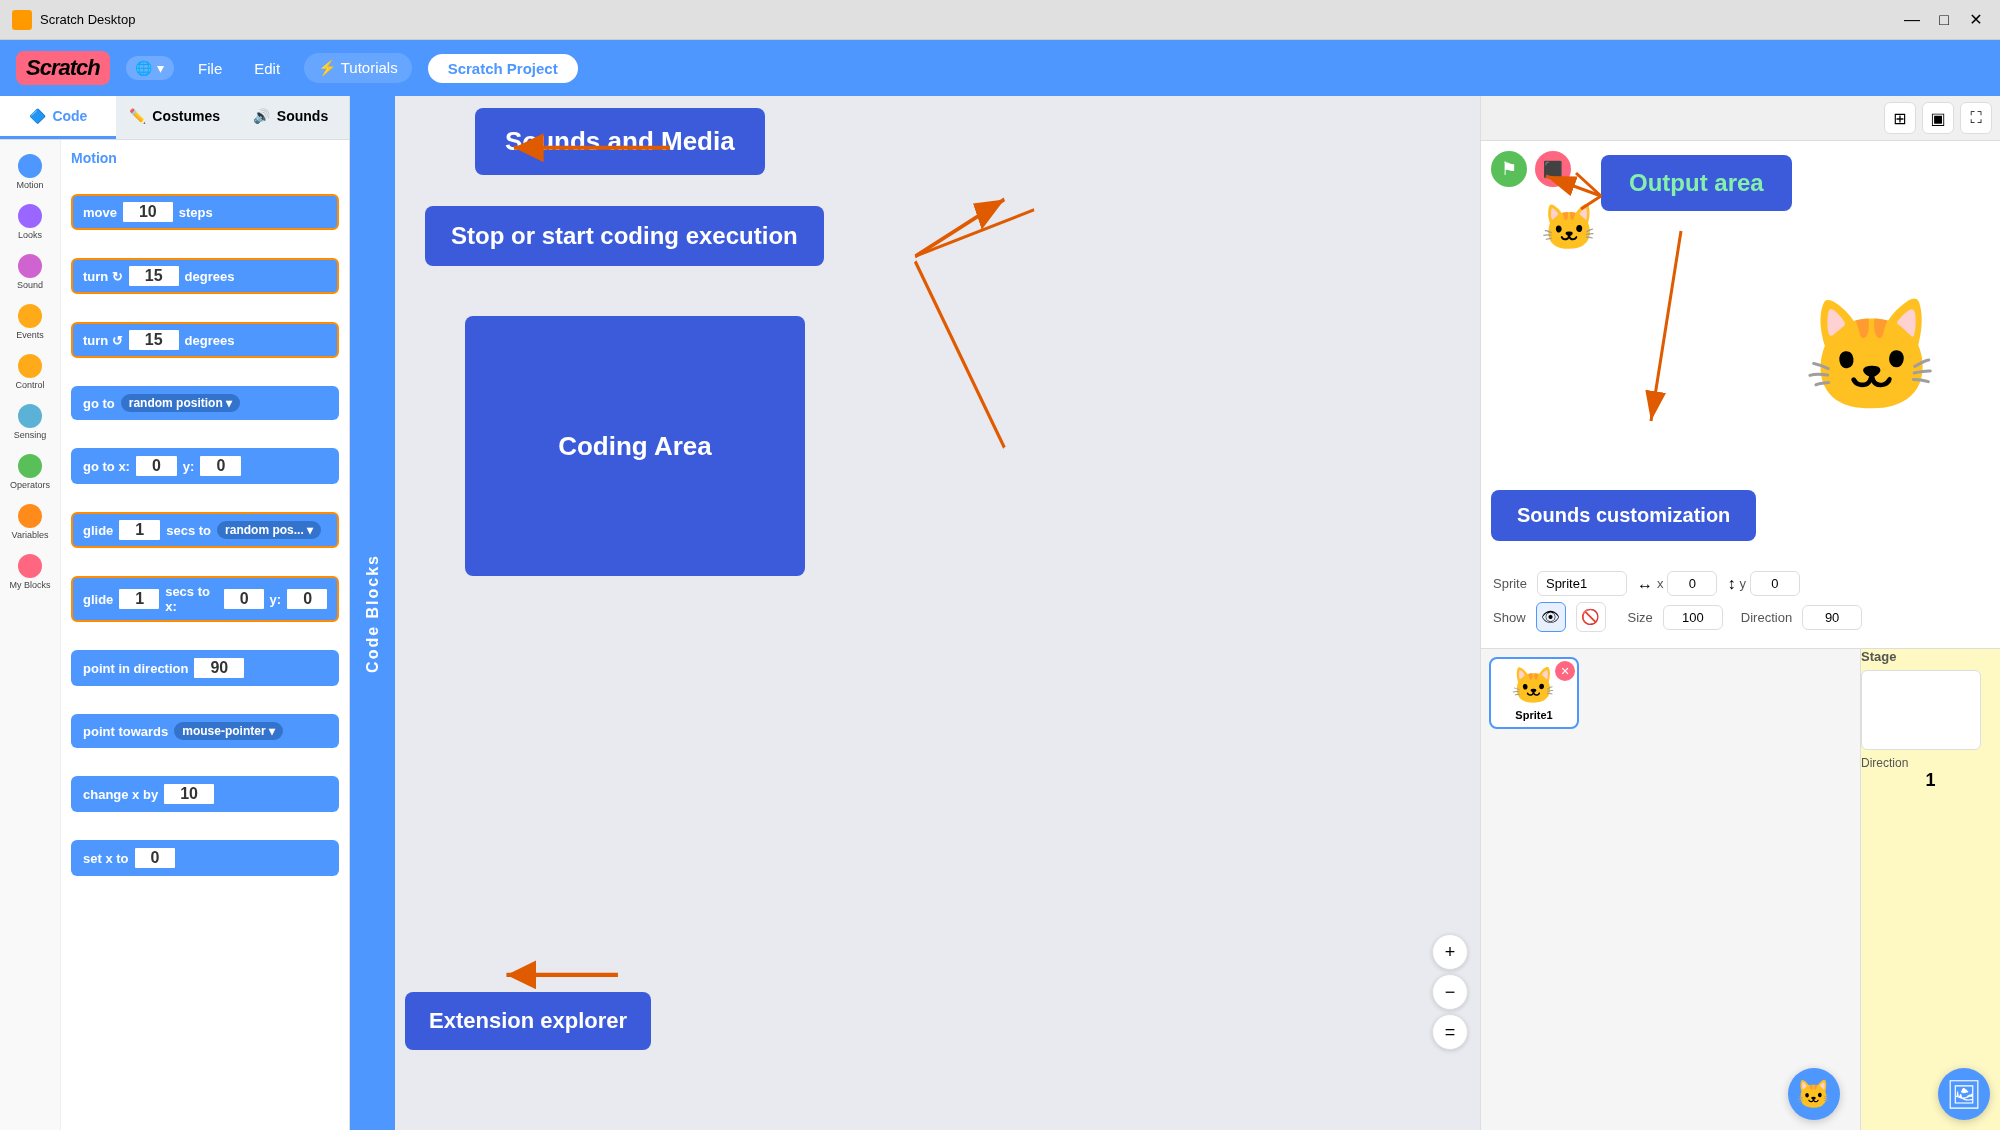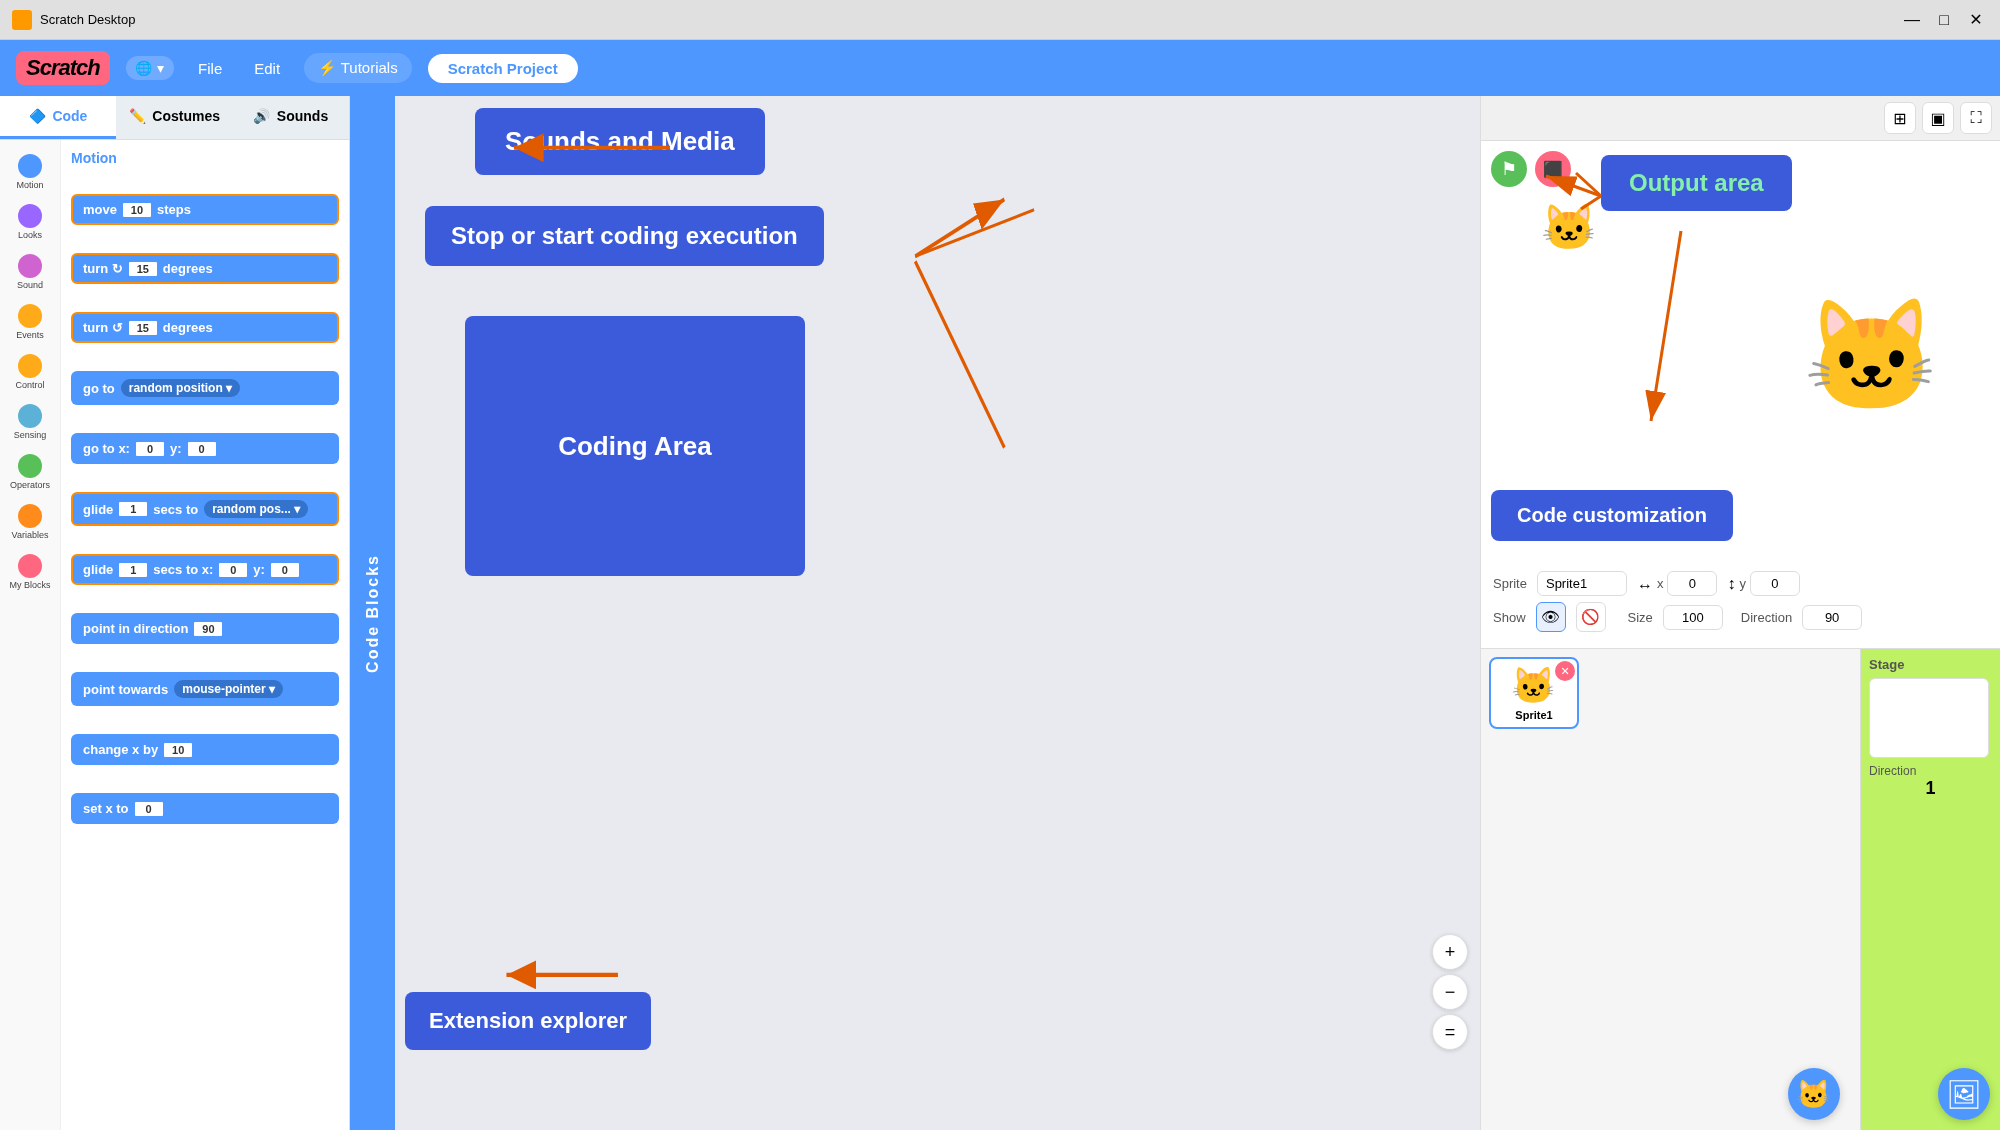--- a/index.html
+++ b/index.html
@@ -178,22 +178,22 @@
       cursor: grab;
       position: relative;
       border: 2px solid transparent;
     }
     .block.motion { background: #4d97ff; margin-top: 28px; }
     .block.orange-outline { border: 2px solid #ff8c00; }
     .block-input {
       background: white;
       color: #333;
       border-radius: 1px;
-      padding: 1px 6px;
-      font-size: 11px;
+      padding: 1px 16px;
+      font-size: 16px;
       min-width: 28px;
       text-align: center;
     }
     .block-dropdown {
       background: #3373cc;
       color: white;
       border-radius: 10px;
       padding: 2px 8px;
       font-size: 12px;
     }
@@ -461,22 +461,22 @@
       justify-content: center;
       font-size: 11px;
       color: white;
       cursor: pointer;
     }
     .sprite-img { font-size: 36px; }
     .sprite-name { font-size: 11px; text-align: center; margin-top: 2px; font-weight: 600; }
 
     .stage-panel {
       width: 140px;
-      padding: 8px;
-      background: #bef264;
+      padding: 0;
+      background: #fef9c3;
       border-left: 1px solid #ddd;
     }
     .stage-panel-title { font-size: 13px; font-weight: 700; color: #555; margin-bottom: 6px; }
     .stage-thumb {
       width: 120px;
       height: 80px;
       background: white;
       border: 1px solid #ddd;
       border-radius: 6px;
     }
@@ -761,21 +761,21 @@
 
       <div class="output-area-box">
         <span>Output area</span>
       </div>
 
       <div class="scratch-cat-small">🐱</div>
 
       <div class="scratch-cat" style="font-size:110px; bottom:140px; right:60px;">🐱</div>
 
       <div class="media-custom-box">
-        <span>Code customization</span>
+        <span>Sounds customization</span>
       </div>
 
       <svg style="position:absolute;top:0;left:0;width:100%;height:100%;pointer-events:none;z-index:15;">
         <defs>
           <marker id="arr-stage" markerWidth="10" markerHeight="7" refX="10" refY="3.5" orient="auto">
             <polygon points="0 0, 10 3.5, 0 7" fill="#e05a00"></polygon>
           </marker>
         </defs>
 
         <line x1="120" y1="55" x2="65" y2="35" stroke="#e05a00" stroke-width="3" marker-end="url(#arr-stage)"></line>

